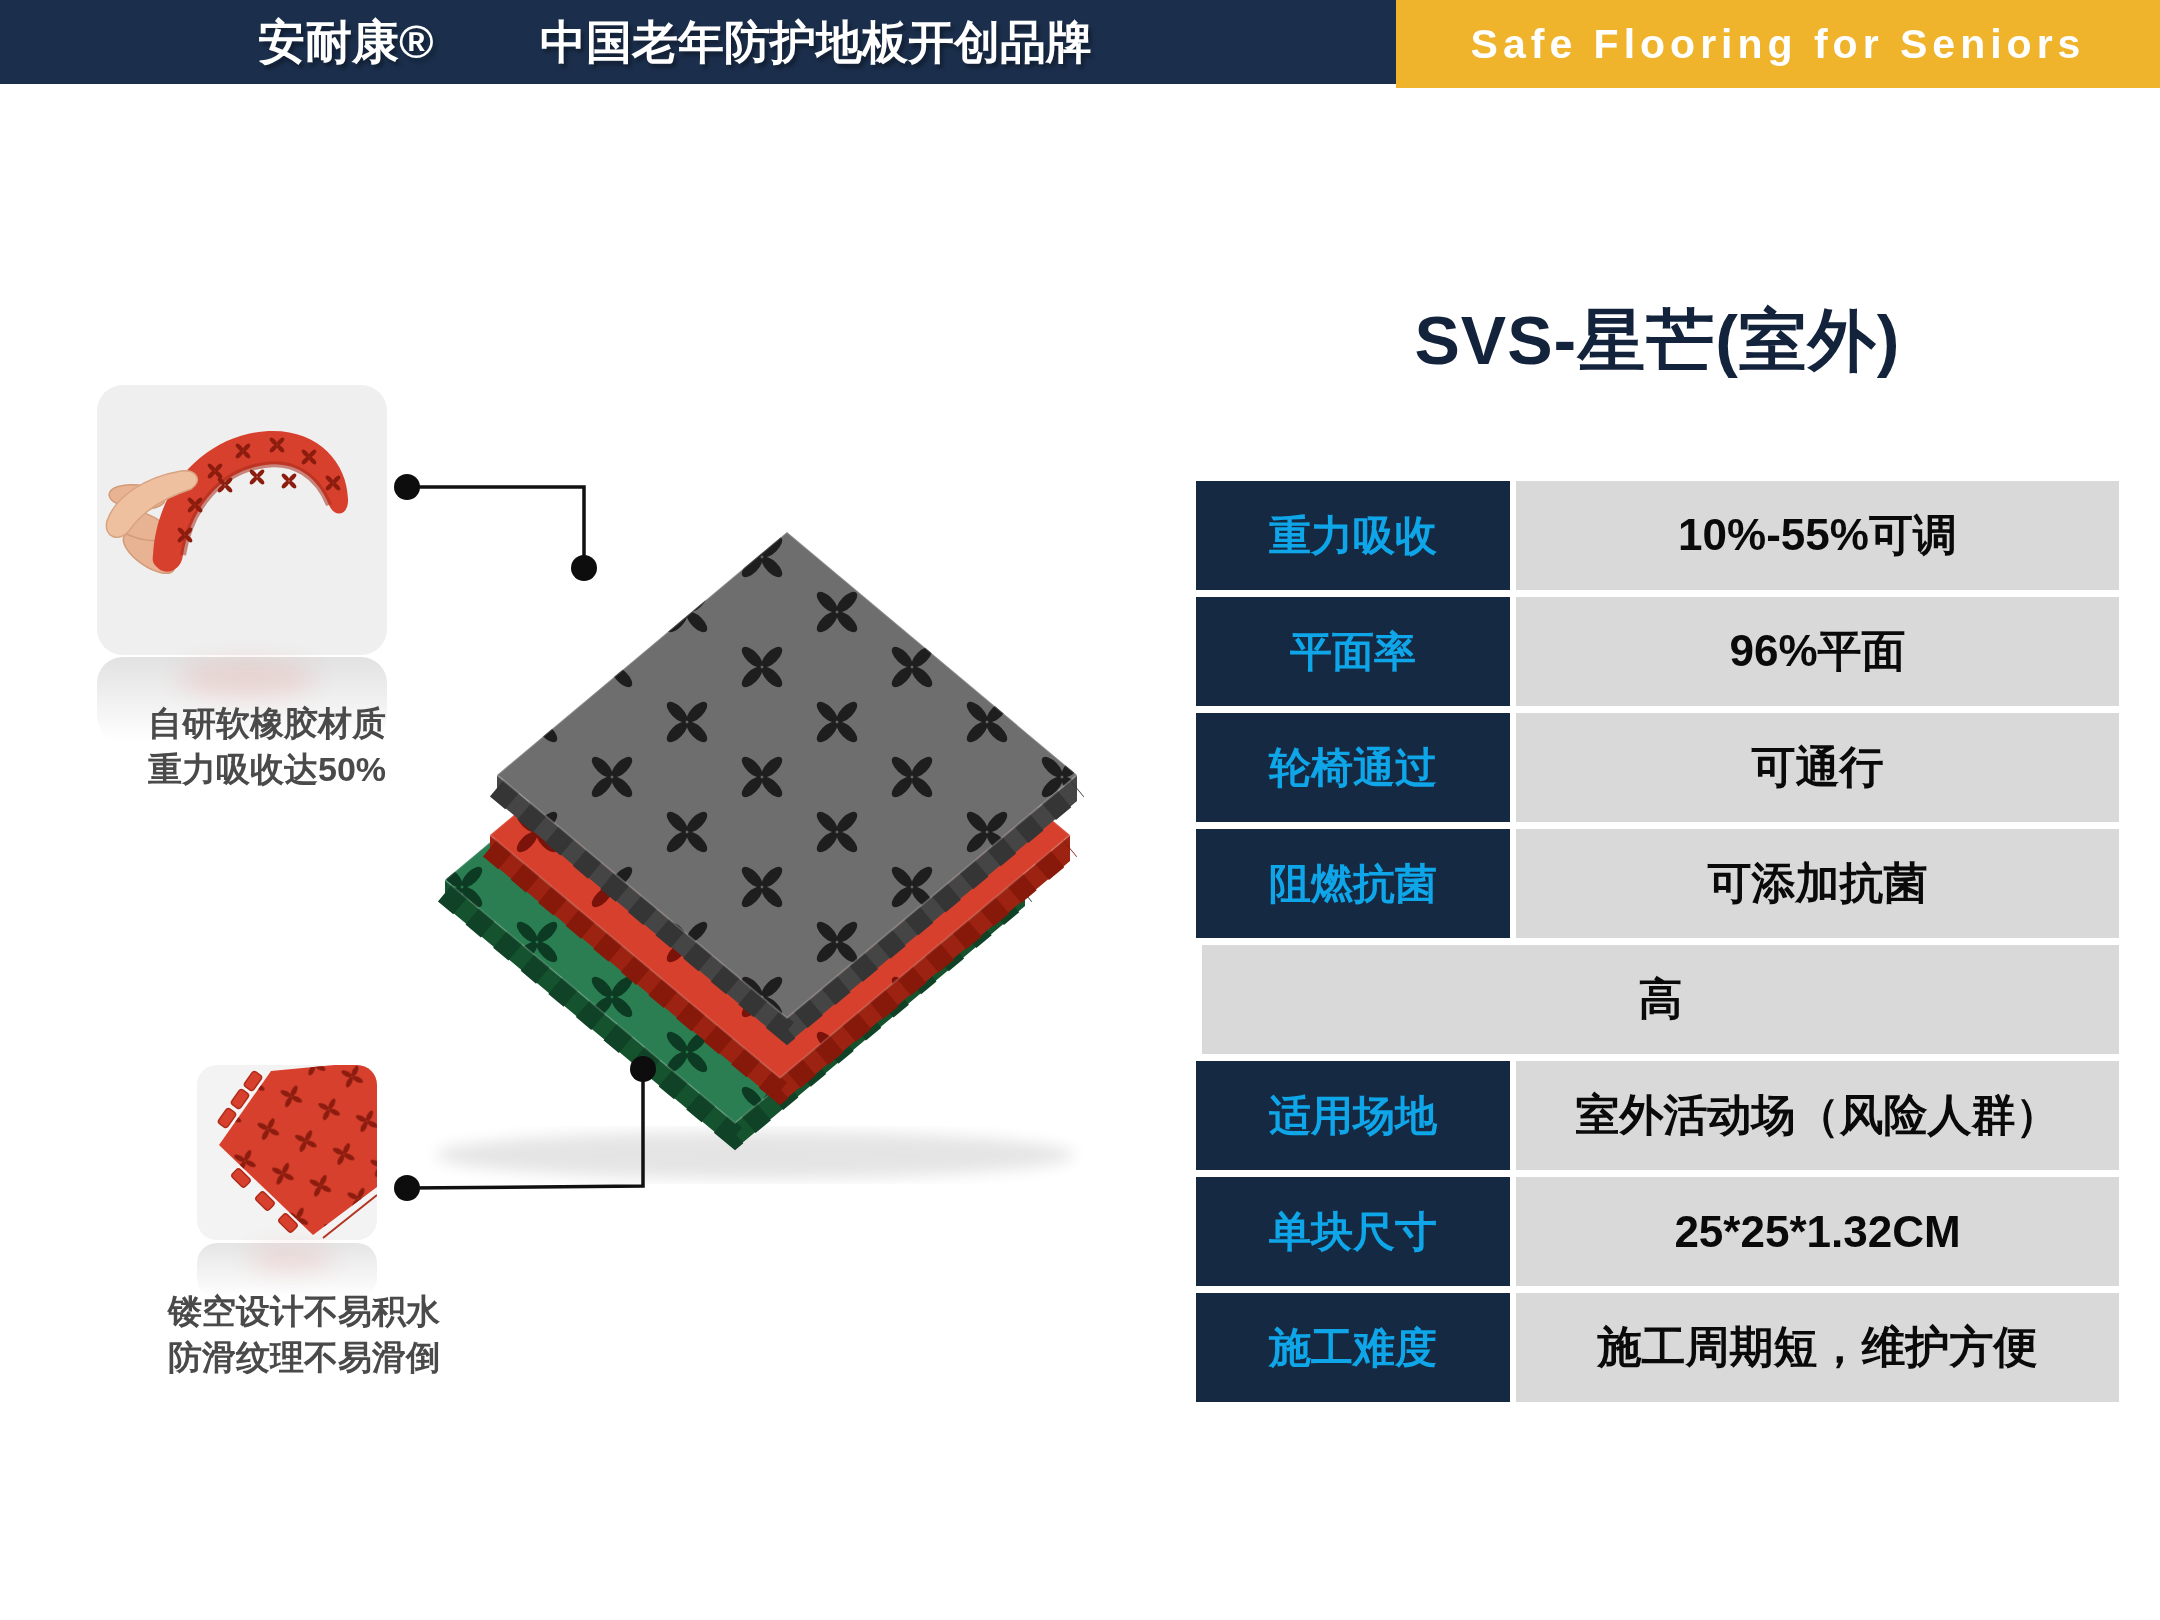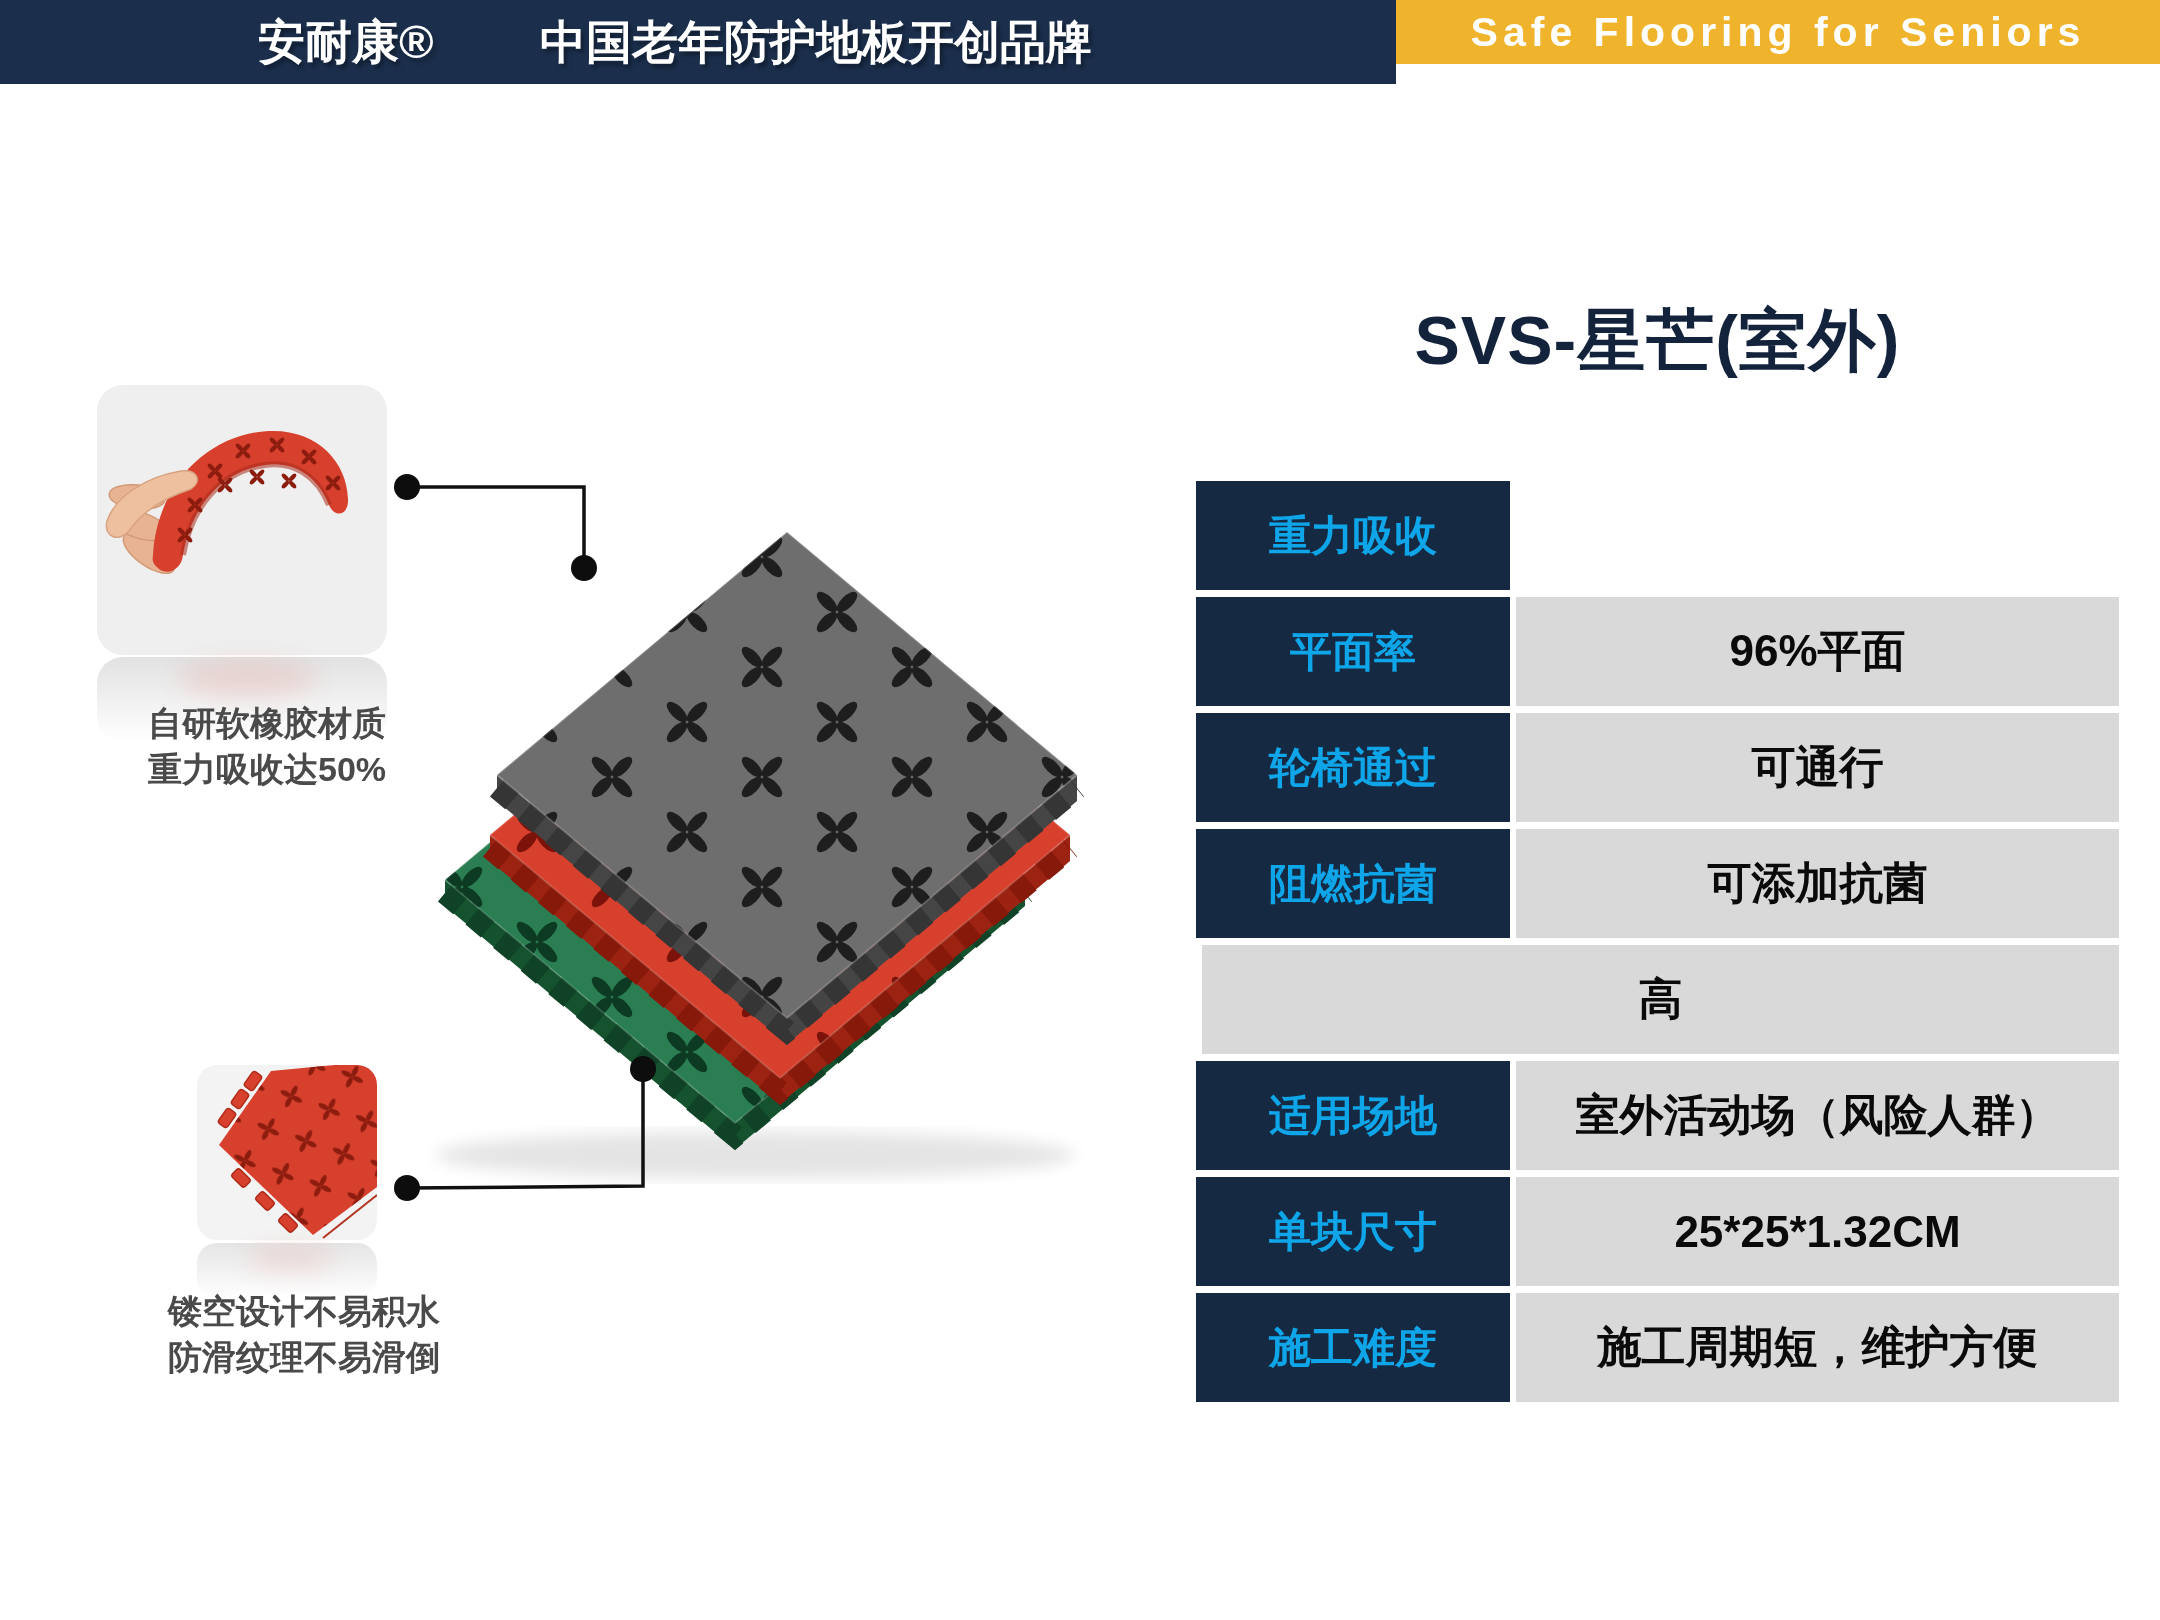--- a/index.html
+++ b/index.html
@@ -6,21 +6,21 @@
   html,body { background:#fff; }
   body { font-family:"Liberation Sans","DejaVu Sans",sans-serif; }
   .page { position:relative; width:2160px; height:1620px; background:#fff; overflow:hidden; }
 
   
   .topbar { position:absolute; left:0; top:0; width:1396px; height:84px; background:#1B2F4D; }
   .brand { position:absolute; left:258px; top:0; height:104px; line-height:84px;
            font-size:47px; font-weight:bold; color:#fff; text-shadow:3px 4px 4px rgba(0,0,0,.38); white-space:nowrap; }
   .tagline { position:absolute; left:540px; top:0; height:64px; line-height:84px;
            font-size:46px; font-weight:bold; color:#fff; text-shadow:3px 4px 4px rgba(0,0,0,.38); white-space:nowrap; }
-  .banner { position:absolute; left:1396px; top:0; width:764px; height:64px; background:#F0B32C;
+  .banner { position:absolute; left:1396px; top:0; width:764px; height:88px; background:#F0B32C;
             display:flex; align-items:center; justify-content:center;
             font-size:41px; font-weight:bold; color:#fff; letter-spacing:5px; white-space:nowrap; }
 
   
   .title { position:absolute; left:1196px; top:296px; width:923px; text-align:center;
            font-size:68px; font-weight:bold; color:#13233C; letter-spacing:1px; white-space:nowrap; }
   .spec { position:absolute; left:1196px; top:481px; width:923px; }
   .spec-row { display:flex; height:109px; margin-bottom:7px; }
   .spec-row:last-child { margin-bottom:16px; }
   .spec-label { width:314px; background:#152A42; color:#0ea5e9; font-size:42px; font-weight:bold;
@@ -185,20 +185,21 @@
       <circle cx="407" cy="1188" r="13"></circle>
       <circle cx="643" cy="1069" r="13"></circle>
     </g>
   </svg>
 
   <div class="title">SVS-星芒(室外)</div>
 
   <div class="spec">
     <div class="spec-row">
       <div class="spec-label">重力吸收</div>
+      <div class="spec-value">10%-55%可调</div>
     </div>
     <div class="spec-row">
       <div class="spec-label">平面率</div>
       <div class="spec-value">96%平面</div>
     </div>
     <div class="spec-row">
       <div class="spec-label">轮椅通过</div>
       <div class="spec-value">可通行</div>
     </div>
     <div class="spec-row">

